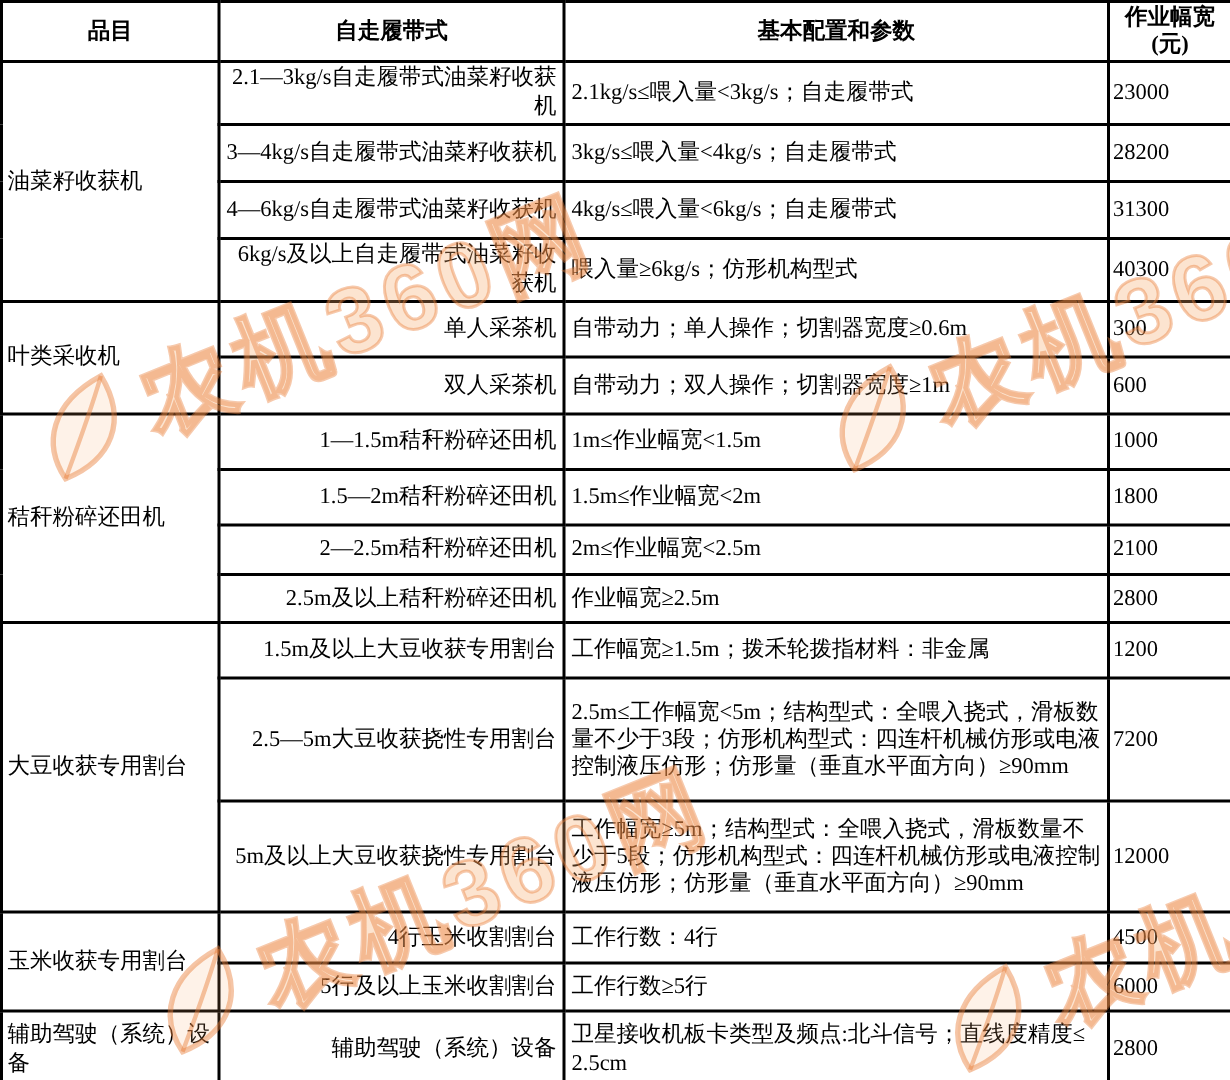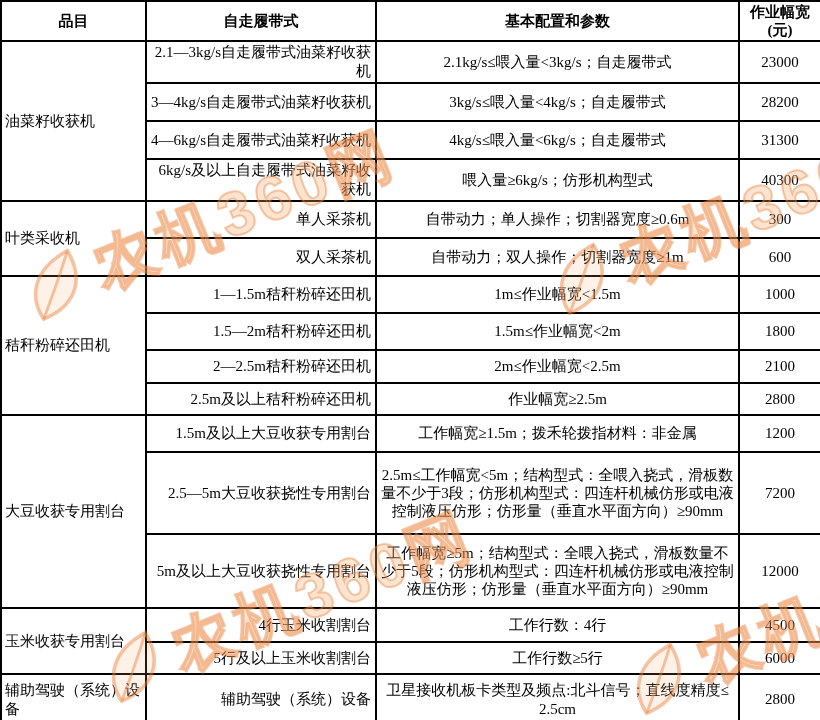--- a/index.html
+++ b/index.html
@@ -29,22 +29,22 @@
     word-break: break-all;
   }
   .subsidy th {
     font-weight: bold;
     text-align: center;
     padding: 1px 2px;
     line-height: 18px;
   }
   td.item    { text-align: left; padding-left: 3px; }
   td.grade   { text-align: right; }
-  td.config  { text-align: center; }
-  td.subsidy-val { text-align: center; padding: 1px 2px; }
+  td.config  { text-align: left; }
+  td.subsidy-val { text-align: left; padding: 1px 2px; }
   tr.dense td.config { line-height: 18px; margin-top: 48px; }
 
   
   .wm-layer {
     position: absolute;
     inset: 0;
     pointer-events: none;
     z-index: 5;
     overflow: hidden;
   }

